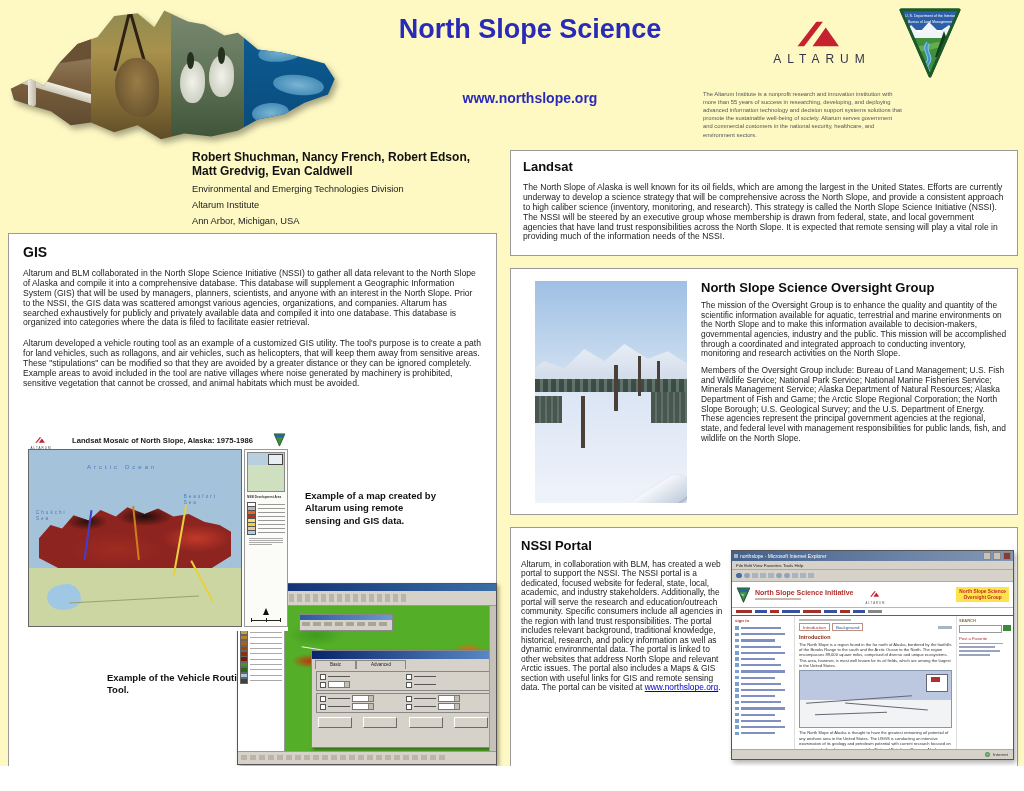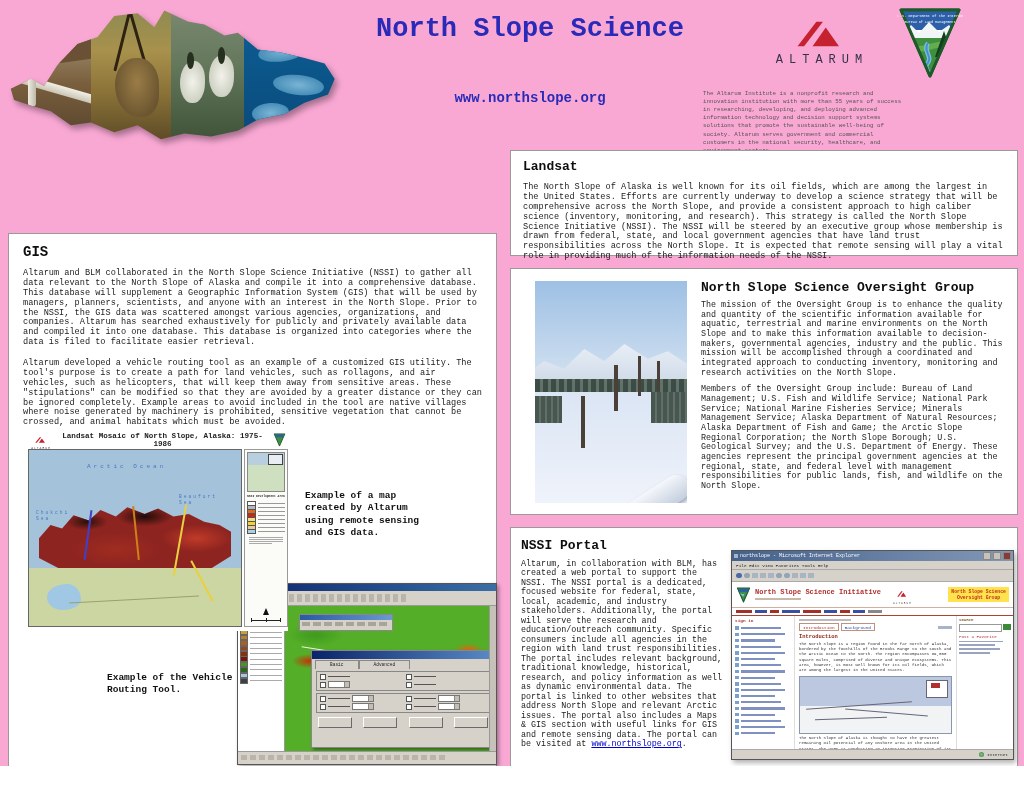--- a/index.html
+++ b/index.html
@@ -1,17 +1,17 @@
 <!DOCTYPE html>
 <html><head>
 <meta charset="utf-8">
 <style>
   html,body{margin:0;padding:0;background:#fff;}
-  .poster{position:relative;width:1024px;height:766px;background:#f9a8d4;
-    font-family:Liberation Mono, monospace;color:#111;overflow:hidden;}
+  .poster{position:relative;width:1024px;height:766px;background:#fef9c3;
+    font-family:Liberation Sans, sans-serif;color:#111;overflow:hidden;}
   .abs{position:absolute;}
   .panel{position:absolute;border:1px solid #9a9a9a;background:#fff;box-sizing:border-box;}
   .panel-h{font-weight:bold;font-size:13px;color:#0d0d0d;margin:0 0 9px 0;}
   .body-text{font-size:8.6px;line-height:1.15;color:#1c1c1c;}
   
   .title{position:absolute;left:348px;top:14px;width:364px;text-align:center;
     color:#2a2ab8;font-weight:bold;font-size:27px;line-height:1.13;}
   .website{position:absolute;left:348px;top:90px;width:364px;text-align:center;
     color:#2a2ab8;font-weight:bold;font-size:14px;}
   .altarum-logo{position:absolute;left:757px;top:18px;width:130px;text-align:center;}
@@ -271,20 +271,26 @@
         <path d="M31,38 C25,46 37,52 30,59 C26,64 35,68 32,73" stroke="#4a90c8" stroke-width="2" fill="none"></path>
         <polygon points="47,26 56,52 38,52" fill="#123f1a"></polygon>
         <rect x="45.5" y="50" width="3" height="6" fill="#4a3318"></rect>
       </g>
       <path d="M4,5 h58 l-29,66 z" fill="none" stroke="#1c5a2a" stroke-width="3" stroke-linejoin="round"></path>
       <text x="33" y="12" font-size="3.6" fill="#ffffff" text-anchor="middle">U. S. Department of the Interior</text>
       <text x="33" y="17.5" font-size="3.4" fill="#ffffff" text-anchor="middle">Bureau of Land Management</text>
     </svg>
   </div>
 
+  <div class="author-col" style="left:192px;width:292px;">
+    <div class="author-name">Robert Shuchman, Nancy French, Robert Edson, Matt Gredvig, Evan Caldwell</div>
+    <div class="author-line">Environmental and Emerging Technologies Division</div>
+    <div class="author-line">Altarum Institute</div>
+    <div class="author-line">Ann Arbor, Michigan, USA</div>
+  </div>
 
   <div class="panel" style="left:510px;top:150px;width:508px;height:106px;padding:8px 12px;">
     <div class="panel-h">Landsat</div>
     <div class="body-text">The North Slope of Alaska is well known for its oil fields, which are among the largest in the United States.  Efforts are currently underway to develop a science strategy that will be comprehensive across the North Slope, and provide a consistent approach to high caliber science (inventory, monitoring, and research). This strategy is called the North Slope Science Initiative (NSSI). The NSSI will be steered by an executive group whose membership is drawn from federal, state, and local government agencies that have land trust responsibilities across the North Slope. It is expected that remote sensing will play a vital role in providing much of the information needs of the NSSI.</div>
   </div>
 
   <div class="panel" style="left:8px;top:233px;width:489px;height:547px;padding:10px 14px;">
     <div class="panel-h" style="font-size:14px;">GIS</div>
     <div class="body-text" style="margin-bottom:11px;">Altarum and BLM collaborated in the North Slope Science Initiative (NSSI) to gather all data relevant to the North Slope of Alaska and compile it into a comprehensive database. This database will supplement a Geographic Information System (GIS) that will be used by managers, planners, scientists, and anyone with an interest in the North Slope. Prior to the NSSI, the GIS data was scattered amongst various agencies, organizations, and companies. Altarum has searched exhaustively for publicly and privately available data and compiled it into one database. This database is organized into categories where the data is filed to facilitate easier retrieval.</div>
     <div class="body-text">Altarum developed a vehicle routing tool as an example of a customized GIS utility.  The tool's purpose is to create a path for land vehicles, such as rollagons, and air vehicles, such as helicopters, that will keep them away from sensitive areas.  These "stipulations" can be modified so that they are avoided by a greater distance or they can be ignored completely.  Example areas to avoid included in the tool are native villages where noise generated by machinery is prohibited, sensitive vegetation that cannot be crossed, and animal habitats which must be avoided.</div>

